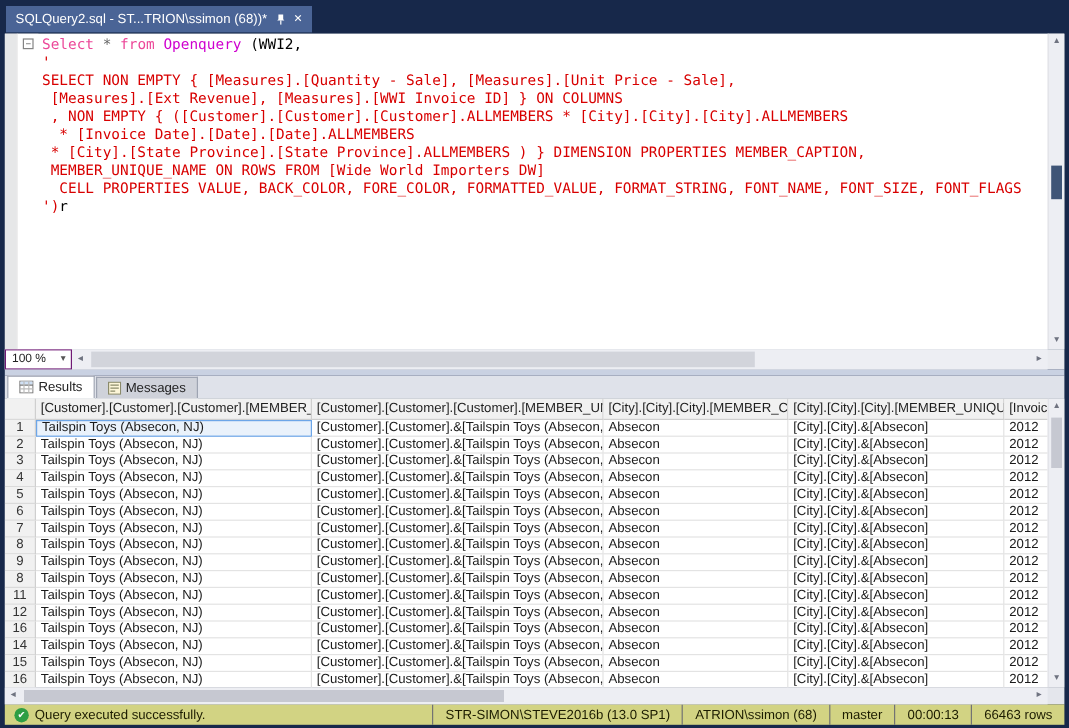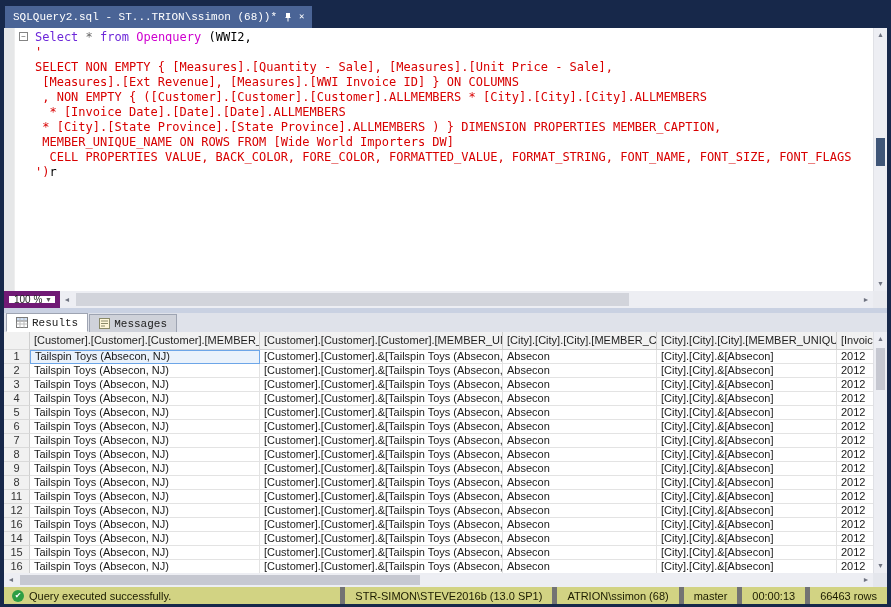--- a/index.html
+++ b/index.html
@@ -3,71 +3,71 @@
 <meta charset="utf-8">
 <style>
   html,body{margin:0;padding:0;background:#2b3a55;}
   *{box-sizing:border-box;}
   .window{
     width:891px;height:607px;background:#17284a;
     padding:3px 4px;display:flex;flex-direction:column;
     font-family:"Liberation Sans",sans-serif;position:relative;
   }
   
-  .tabstrip{height:25px;display:flex;align-items:flex-end;padding-left:1px;font-family:Liberation Mono, monospace;}
+  .tabstrip{height:25px;display:flex;align-items:center;padding-left:1px;}
   .doc-tab{
     height:22px;background:#4a6496;color:#fff;display:flex;align-items:center;
     gap:7px;padding:0 8px;font-size:11px;white-space:nowrap;cursor:default;
   }
   .doc-tab .pin svg{display:block;}
   .doc-tab .close{font-size:9px;line-height:9px;cursor:pointer;}
   
   .editor{height:263px;background:#fff;display:flex;position:relative;overflow:hidden;}
   .margin-indicator{width:11px;background:#e6e7e8;border-right:1px solid #eeeeee;}
   .margin-outline{width:17px;background:#ffffff;position:relative;}
   .collapse-box{
     position:absolute;top:4px;left:4px;width:9px;height:9px;border:1px solid #848484;
     background:#fff;color:#555;font-size:8px;line-height:7px;text-align:center;cursor:pointer;
   }
   .code{
     flex:1;font-family:"DejaVu Sans Mono","Liberation Mono",monospace;
     font-size:12px;line-height:15px;padding:2px 0 0 3px;white-space:pre;overflow:hidden;
   }
   .code-line{height:15px;}
-  .tok-k{color:#6d28d9}
+  .tok-k{color:#ec4899}
   .tok-s{color:#d80000}
   .tok-f{color:#cf00cf}
   .tok-o{color:#666666}
   .tok-p{color:#000000}
   
   .vscroll{width:14px;background:#edeef3;position:relative;border-left:1px solid #e0e1e6;}
   .sb-btn{position:absolute;left:0;width:100%;height:14px;color:#6f7380;font-size:7px;
     text-align:center;line-height:14px;cursor:pointer;}
   .sb-btn.up{top:0;}
   .sb-btn.down{bottom:0;}
   .ed-vthumb{position:absolute;left:2px;right:2px;top:110px;height:28px;background:#3f5577;cursor:grab;}
   .grid-vthumb{position:absolute;left:2px;right:2px;top:16px;height:42px;background:#c6c8d1;cursor:grab;}
   
   .editor-bottom{height:17px;background:#e9eaef;display:flex;align-items:stretch;}
   .zoom{
-    width:56px;background:#ffffff;border:5px solid #701a75;margin:0;display:flex;
+    width:56px;background:#ffffff;border:1px solid #701a75;margin:0;display:flex;
     align-items:center;justify-content:space-between;font-size:10px;padding:0 3px 0 5px;
     color:#222;cursor:pointer;
   }
   .zoom .zarrow{font-size:7px;color:#555;}
   .hscroll{flex:1;position:relative;background:#edeef3;margin-right:14px;}
   .hscroll .sb-btn{height:100%;width:14px;line-height:17px;}
   .hscroll .sb-btn.left{left:0;}
   .hscroll .sb-btn.right{left:auto;right:0;}
   .ed-hthumb{position:absolute;top:2px;bottom:2px;left:16px;width:68%;background:#d2d4db;cursor:grab;}
   .grid-hthumb{position:absolute;top:2px;bottom:2px;left:16px;width:46%;background:#c6c8d1;cursor:grab;}
   
   .splitter{height:5px;background:#c9d1e2;cursor:row-resize;}
   
-  .results-tabs{height:19px;background:#dfe2ea;display:flex;align-items:flex-end;padding-left:2px;gap:1px;font-family:Liberation Mono, monospace;}
+  .results-tabs{height:19px;background:#dfe2ea;display:flex;align-items:flex-end;padding-left:2px;gap:1px;}
   .rtab{
     height:18px;display:flex;align-items:center;gap:4px;padding:0 9px;font-size:11px;
     background:#cfd2da;border:1px solid #9ea4b2;border-bottom:none;color:#222;cursor:pointer;
   }
   .rtab.active{background:#ffffff;height:19px;border-bottom:1px solid #fff;}
   .rtab svg{display:block;}
   
   .grid{height:241px;background:#ffffff;position:relative;overflow:hidden;display:flex;}
   .grid-inner{flex:1;overflow:hidden;}
   .grid-header{display:flex;height:18px;}
@@ -93,21 +93,21 @@
   .grid-hscroll .sb-btn.right{left:auto;right:0;}
   .grid-hscroll-wrap{height:14px;background:#e4e6ec;}
   
   .statusbar{height:17px;background:#d2d383;display:flex;align-items:stretch;font-size:11px;color:#1c1c00;}
   .status-left{display:flex;align-items:center;gap:5px;padding:0 8px;}
   .check{
     width:12px;height:12px;border-radius:50%;background:#2e9e44;color:#fff;font-size:8px;
     display:flex;align-items:center;justify-content:center;flex:none;
   }
   .status-right{margin-left:auto;display:flex;align-items:stretch;}
-  .seg{padding:0 10px;border-left:5px solid #737373;display:flex;align-items:center;white-space:nowrap;}
+  .seg{padding:0 10px;border-left:1px solid #737373;display:flex;align-items:center;white-space:nowrap;}
 </style>
 </head>
 <body>
 
 <div class="window">
 
   <div class="tabstrip">
     <div class="doc-tab">
       <span>SQLQuery2.sql - ST...TRION\ssimon (68))*</span>
       <span class="pin">

